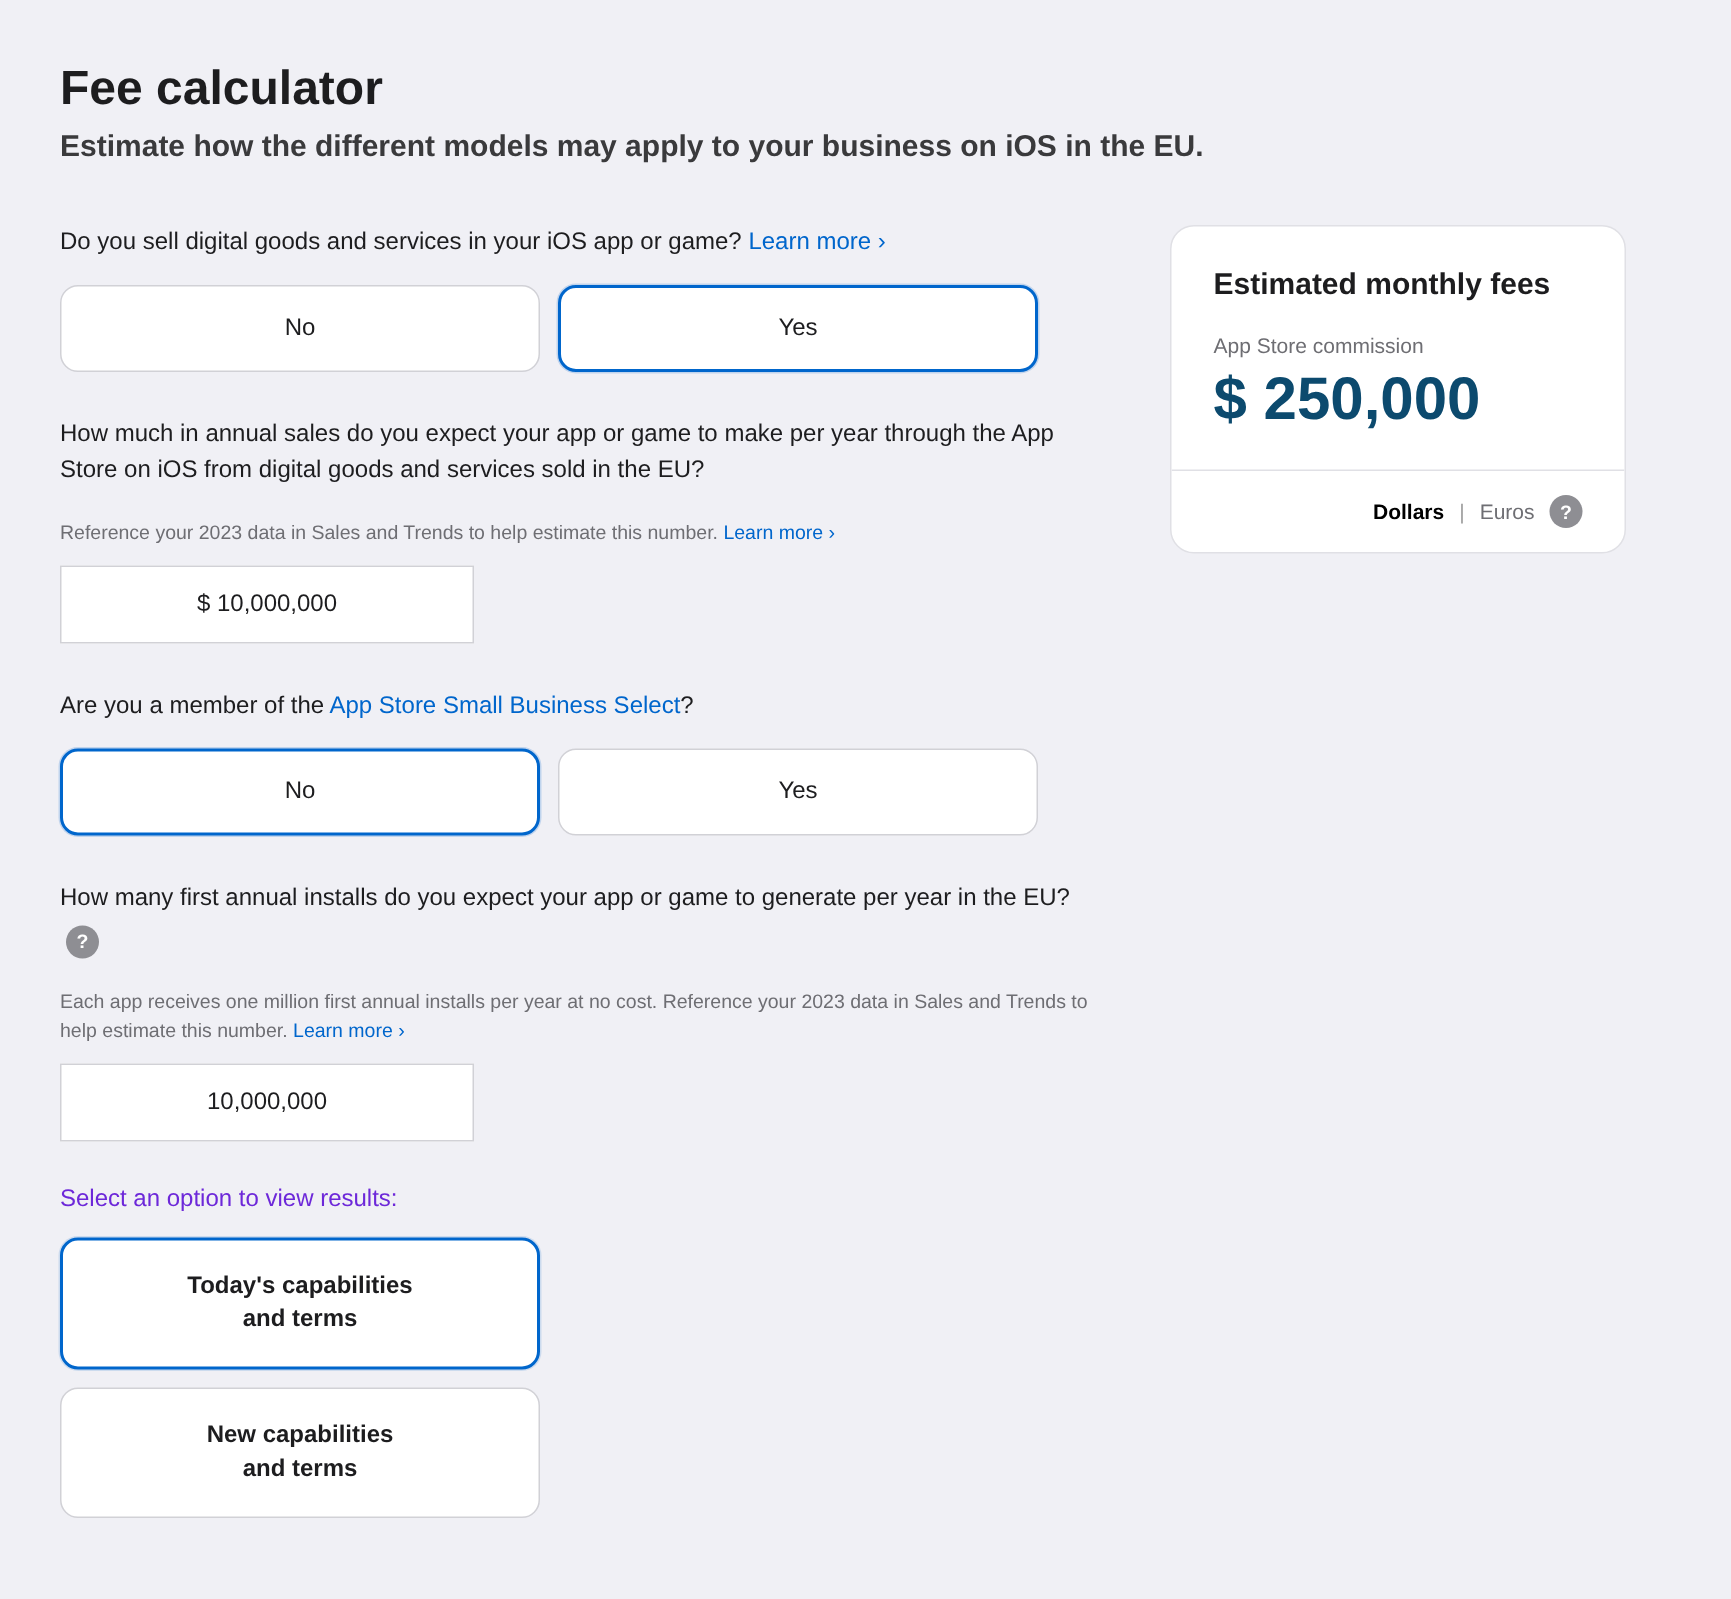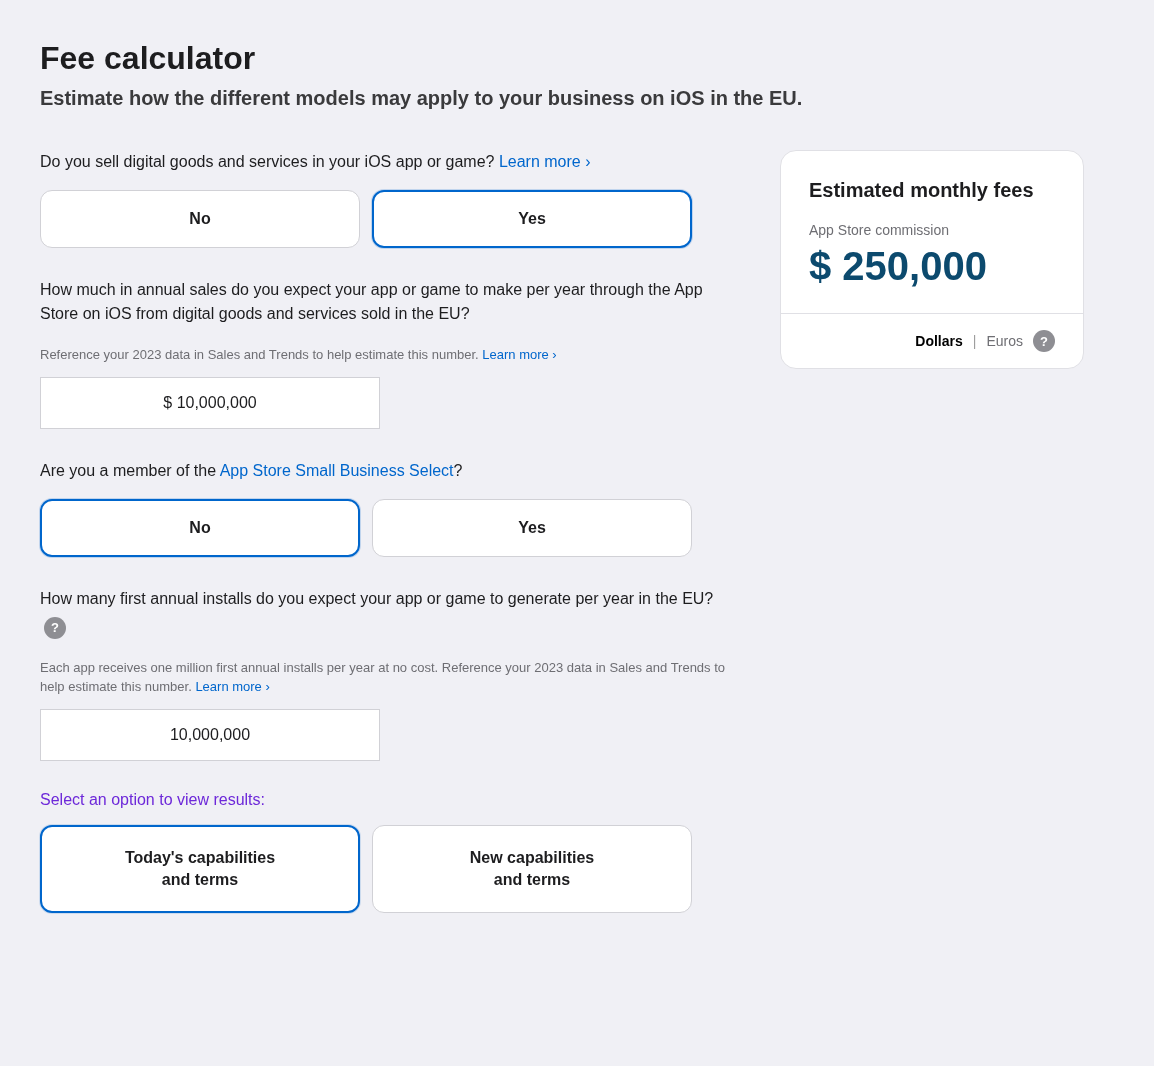--- a/index.html
+++ b/index.html
@@ -71,21 +71,21 @@
     }
 
     .toggle-btn {
       flex: 1;
       max-width: 320px;
       padding: 18px 20px;
       border-radius: 12px;
       border: 1.5px solid #d1d1d6;
       background: #ffffff;
       font-size: 16px;
-      font-weight: 700;
+      font-weight: 400;
       color: #1d1d1f;
       cursor: pointer;
       text-align: center;
       transition: border-color 0.15s, box-shadow 0.15s;
     }
 
     .toggle-btn.active {
       border: 2px solid #0066cc;
       box-shadow: 0 0 0 1px rgba(0, 102, 204, 0.2);
     }
@@ -97,21 +97,21 @@
       line-height: 1.5;
       margin-top: 19px;
     }
 
     .sub-label a {
       color: #0066cc;
       text-decoration: none;
     }
 
     .text-input {
-      width: 340px;
+      width: 276px;
       padding: 16px 20px;
       border-radius: 0;
       border: 1.5px solid #d1d1d6;
       background: #ffffff;
       font-size: 16px;
       color: #1d1d1f;
       text-align: center;
       outline: none;
     }
 
@@ -206,20 +206,21 @@
 
     .select-option-label {
       font-size: 16px;
       color: #6d28d9;
       margin-bottom: 16px;
     }
 
     .result-btn-group {
       display: flex;
       gap: 12px;
+      flex-direction: column;
     }
 
     .result-btn {
       flex: 1;
       max-width: 320px;
       padding: 20px 20px;
       border-radius: 12px;
       border: 1.5px solid #d1d1d6;
       background: #ffffff;
       font-size: 16px;

